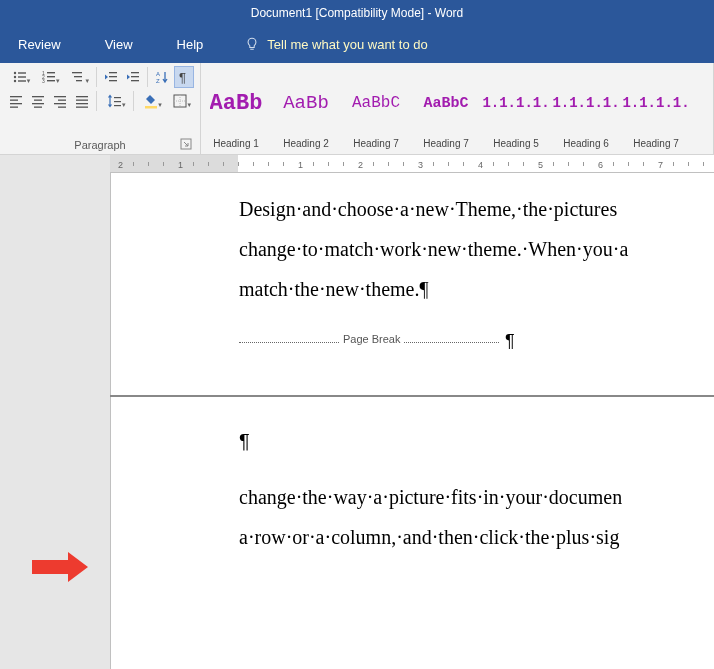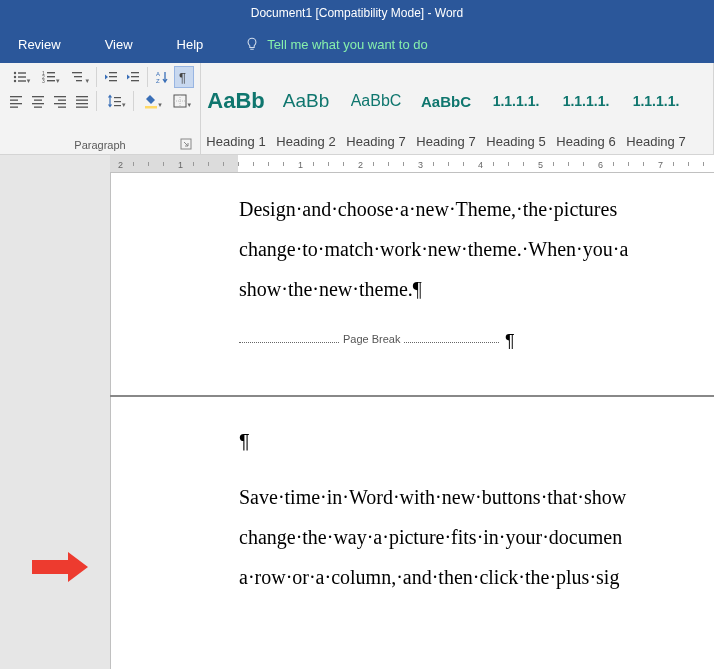--- a/index.html
+++ b/index.html
@@ -2,43 +2,43 @@
 <html><head>
 <meta charset="utf-8">
 <style>
   * { box-sizing: border-box; margin: 0; padding: 0; }
   body { font-family: "Segoe UI", Arial, sans-serif; font-size: 12px; background: #fff; overflow: hidden; width: 714px; height: 669px; position: relative; }
   
   .titlebar { background: #2b579a; color: #fff; height: 25px; display: flex; align-items: center; justify-content: center; font-size: 12px; }
   
   .menubar { background: #2b579a; color: #fff; height: 38px; display: flex; align-items: center; padding: 0 4px; gap: 16px; }
   .menubar .menu-item { padding: 8px 14px; cursor: pointer; font-size: 13px; }
-  .menubar .tell-me { display: flex; align-items: center; gap: 8px; padding: 8px 12px; color: #86efac; font-size: 13px; }
+  .menubar .tell-me { display: flex; align-items: center; gap: 8px; padding: 8px 12px; color: #fef9c3; font-size: 13px; }
   .lightbulb { width: 14px; height: 14px; }
   
   .ribbon { background: #f3f3f3; border-bottom: 1px solid #d4d4d4; display: flex; height: 92px; }
   .ribbon-group { border-right: 1px solid #d4d4d4; padding: 3px 6px 2px 6px; display: flex; flex-direction: column; position: relative; }
   .ribbon-group-label { text-align: center; font-size: 11px; color: #5a5a5a; padding: 2px 0 1px 0; display: flex; justify-content: center; align-items: center; position: relative; }
   .dialog-launcher { position: absolute; right: 2px; bottom: 2px; width: 12px; height: 12px; cursor: pointer; }
   
   .para-group { width: 201px; }
   .para-rows { display: flex; flex-direction: column; gap: 2px; flex: 1; }
   .para-row { display: flex; gap: 2px; align-items: center; }
   .ribbon-sep { width: 1px; height: 20px; background: #d4d4d4; margin: 0 2px; }
   .btn { width: 22px; height: 22px; display: flex; align-items: center; justify-content: center; cursor: pointer; border: 1px solid transparent; }
   .btn.active { background: #c8d8ef; border-color: #98b5e2; }
   .btn.with-arrow { width: 30px; position: relative; }
   .btn.with-arrow::after { content: "▾"; font-size: 7px; position: absolute; right: 2px; bottom: 2px; color: #666; }
   .btn svg { width: 16px; height: 16px; }
   
   .styles-group { flex: 1; overflow: hidden; padding: 0; }
   .styles-scroll { display: flex; height: 100%; overflow: hidden; }
   .style-item { width: 70px; height: 100%; display: flex; flex-direction: column; align-items: center; justify-content: center; cursor: pointer; border: 1px solid transparent; padding: 4px 2px; }
-  .style-preview { font-family: Liberation Sans, sans-serif; color: #0f766e; flex: 1; display: flex; align-items: center; justify-content: center; overflow: hidden; white-space: nowrap; }
-  .style-label { font-size: 13px; color: #444; white-space: nowrap; }
+  .style-preview { font-family: Liberation Mono, monospace; color: #a21caf; flex: 1; display: flex; align-items: center; justify-content: center; overflow: hidden; white-space: nowrap; }
+  .style-label { font-size: 10px; color: #444; white-space: nowrap; }
   .sp-h1 { font-size: 22px; font-weight: bold; }
   .sp-h2 { font-size: 19px; }
   .sp-h3 { font-size: 16px; }
   .sp-h4 { font-size: 15px; font-weight: bold; }
   .sp-h5 { font-size: 14px; font-weight: bold; }
   .sp-h6 { font-size: 14px; font-weight: bold; }
   .sp-h7 { font-size: 14px; font-weight: bold; }
   
   .doc-area { position: relative; background: #e6e6e6; height: 514px; overflow: hidden; }
   .ruler { position: absolute; top: 0; left: 110px; right: 0; height: 18px; background: #fff; border-bottom: 1px solid #c0c0c0; }
@@ -290,32 +290,31 @@
         <div class="ruler-minor" style="left: 563px;"></div>
         <div class="ruler-minor" style="left: 578px;"></div>
         <div class="ruler-minor" style="left: 593px;"></div>
       </div>
   </div>
 
   <div class="page-container">
     <div class="page page1">
       <div class="doc-text">Design·and·choose·a·new·Theme,·the·pictures</div>
       <div class="doc-text">change·to·match·work·new·theme.·When·you·a</div>
-      <div class="doc-text">show·the·new·theme.¶</div>
+      <div class="doc-text">match·the·new·theme.¶</div>
       <div class="page-break-line">
         <div class="dotline"></div>
         <span class="pblabel">Page Break</span>
         <span class="cursor-mark">¶</span>
       </div>
     </div>
     <div class="page-gap"></div>
     <div class="page page2">
       <div class="doc-text pilcrow">¶</div>
       <div style="height:16px"></div>
-      <div class="doc-text">Save·time·in·Word·with·new·buttons·that·show</div>
       <div class="doc-text">change·the·way·a·picture·fits·in·your·documen</div>
       <div class="doc-text">a·row·or·a·column,·and·then·click·the·plus·sig</div>
     </div>
   </div>
 
   <div class="red-arrow">
     <svg viewBox="0 0 60 34">
         <path d="M2 10 L38 10 L38 2 L58 17 L38 32 L38 24 L2 24 Z" fill="#ed3b2f"></path>
       </svg>
   </div>

